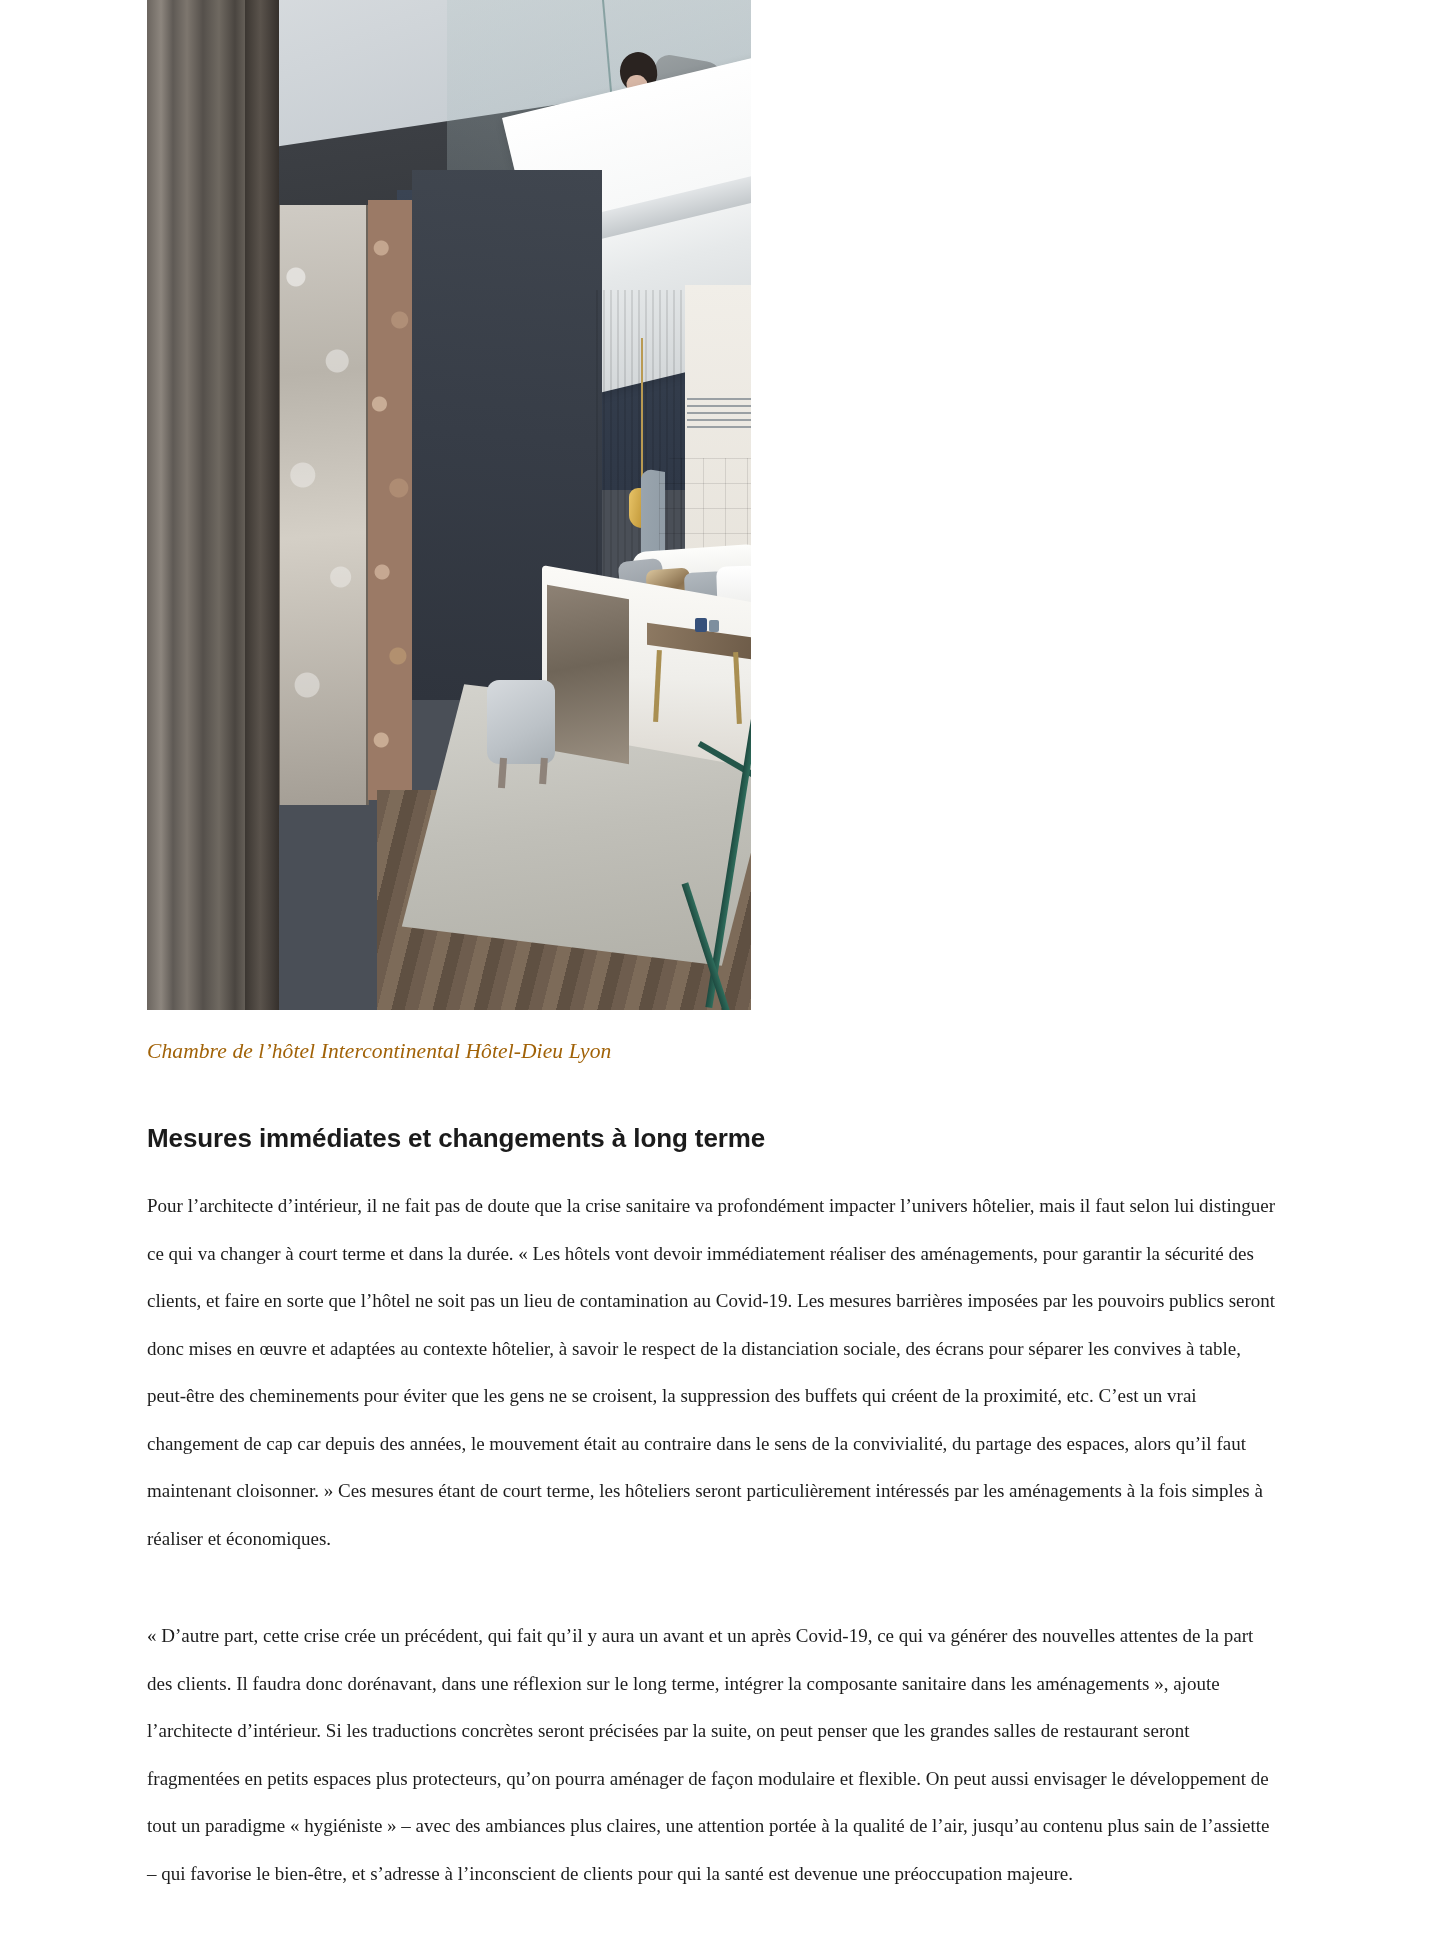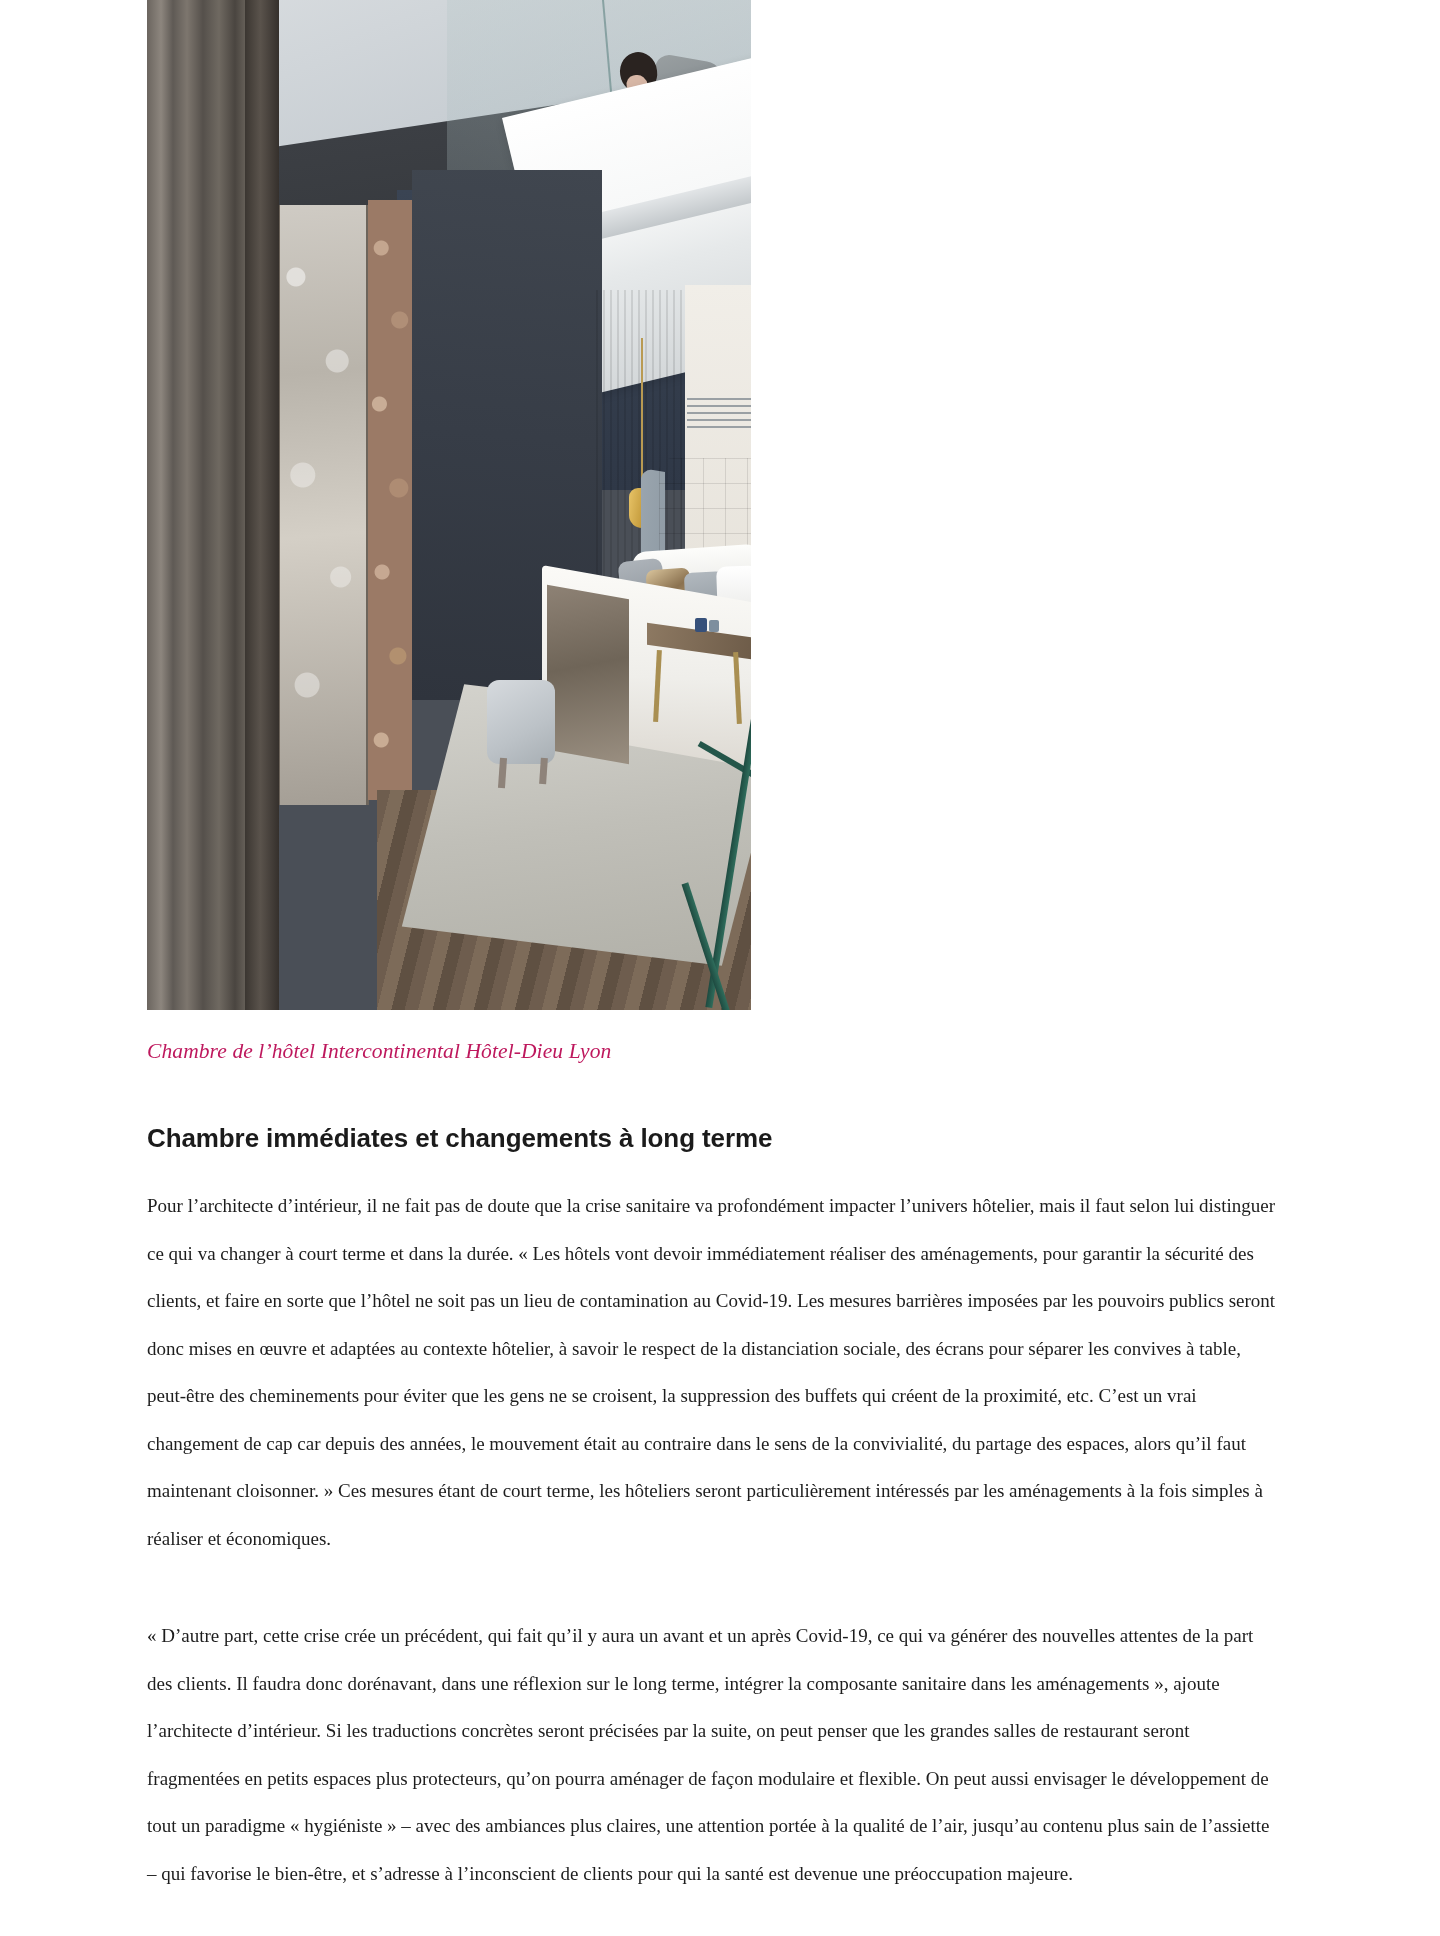--- a/index.html
+++ b/index.html
@@ -301,21 +301,21 @@
     transform: rotate(30deg);
   }
 
   .caption {
     margin: 0;
     padding: 26px 0 0 0;
     font-family: "Liberation Serif", serif;
     font-style: italic;
     font-size: 21.5px;
     line-height: 1.4;
-    color: #be185d;
+    color: #a16207;
     letter-spacing: .1px;
   }
 
   
   .section-heading {
     margin: 0;
     padding: 0;
     position: absolute;
     left: 0;
     top: 1122px;
@@ -396,20 +396,20 @@
         <div class="p-cup"></div>
         <div class="p-cup2"></div>
         <div class="p-rail3"></div>
         <div class="p-rail1"></div>
         <div class="p-rail2"></div>
       </div>
 
       <figcaption class="caption">Chambre de l’hôtel Intercontinental Hôtel-Dieu Lyon</figcaption>
     </figure>
 
-    <h2 class="section-heading">Chambre immédiates et changements à long terme</h2>
+    <h2 class="section-heading">Mesures immédiates et changements à long terme</h2>
 
     <p class="body-text p1">Pour l’architecte d’intérieur, il ne fait pas de doute que la crise sanitaire va profondément impacter l’univers hôtelier, mais il faut selon lui distinguer ce qui va changer à court terme et dans la durée. « Les hôtels vont devoir immédiatement réaliser des aménagements, pour garantir la sécurité des clients, et faire en sorte que l’hôtel ne soit pas un lieu de contamination au Covid-19. Les mesures barrières imposées par les pouvoirs publics seront donc mises en œuvre et adaptées au contexte hôtelier, à savoir le respect de la distanciation sociale, des écrans pour séparer les convives à table, peut-être des cheminements pour éviter que les gens ne se croisent, la suppression des buffets qui créent de la proximité, etc. C’est un vrai changement de cap car depuis des années, le mouvement était au contraire dans le sens de la convivialité, du partage des espaces, alors qu’il faut maintenant cloisonner. » Ces mesures étant de court terme, les hôteliers seront particulièrement intéressés par les aménagements à la fois simples à réaliser et économiques.</p>
 
     <p class="body-text p2">« D’autre part, cette crise crée un précédent, qui fait qu’il y aura un avant et un après Covid-19, ce qui va générer des nouvelles attentes de la part des clients. Il faudra donc dorénavant, dans une réflexion sur le long terme, intégrer la composante sanitaire dans les aménagements », ajoute l’architecte d’intérieur. Si les traductions concrètes seront précisées par la suite, on peut penser que les grandes salles de restaurant seront fragmentées en petits espaces plus protecteurs, qu’on pourra aménager de façon modulaire et flexible. On peut aussi envisager le développement de tout un paradigme « hygiéniste » – avec des ambiances plus claires, une attention portée à la qualité de l’air, jusqu’au contenu plus sain de l’assiette – qui favorise le bien-être, et s’adresse à l’inconscient de clients pour qui la santé est devenue une préoccupation majeure.</p>
 
   </div>
 </div>
 
 </body></html>

